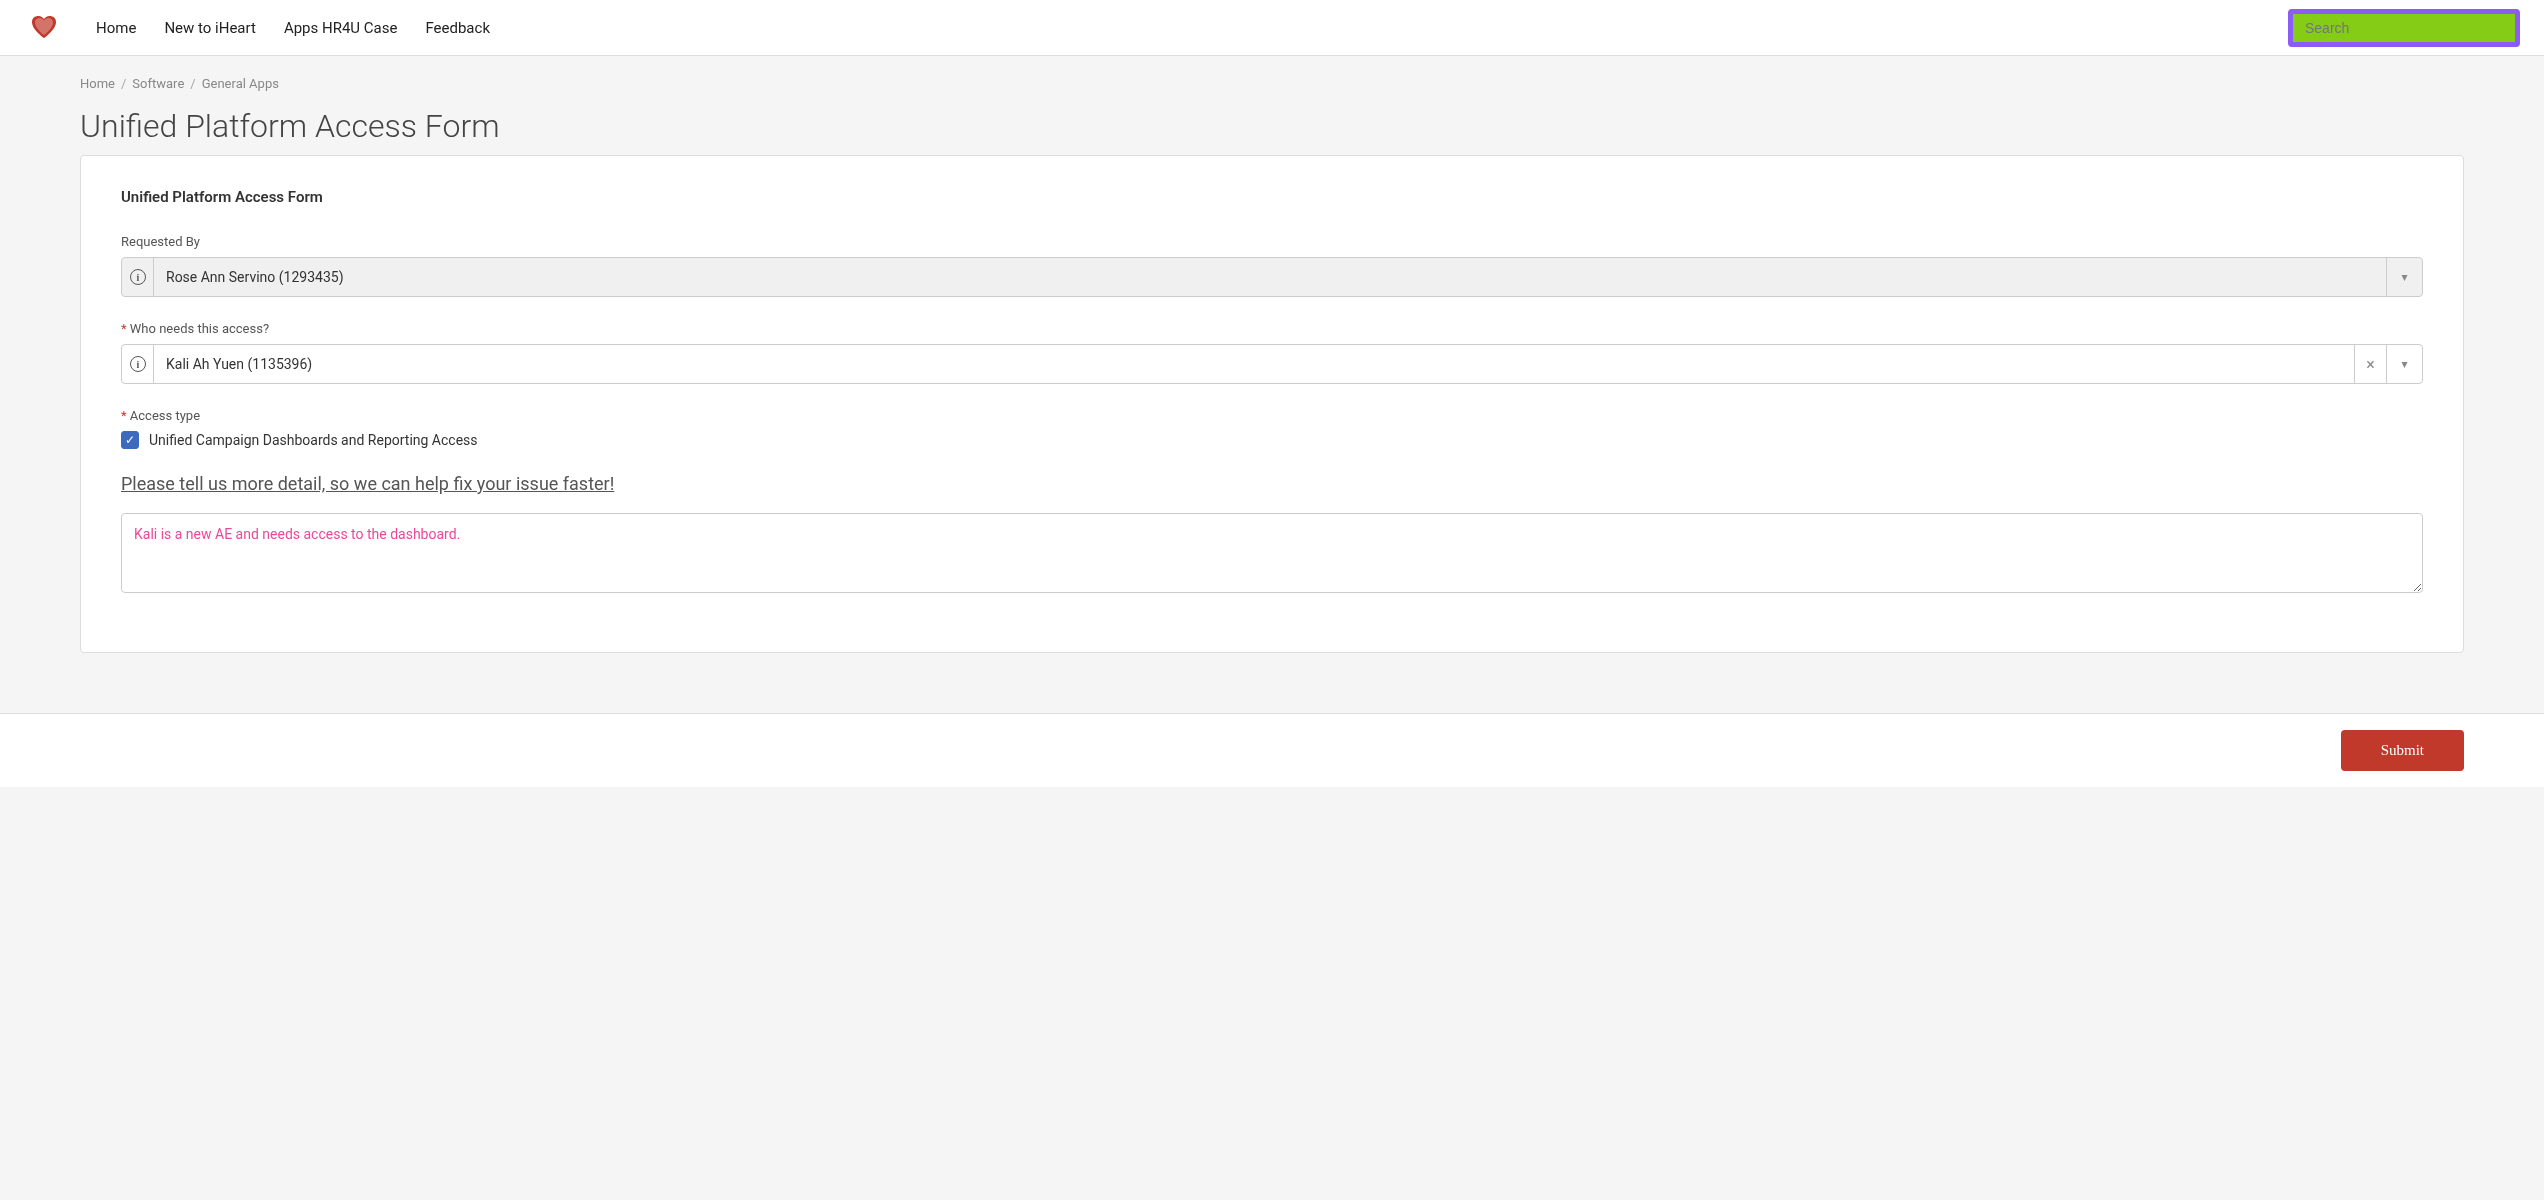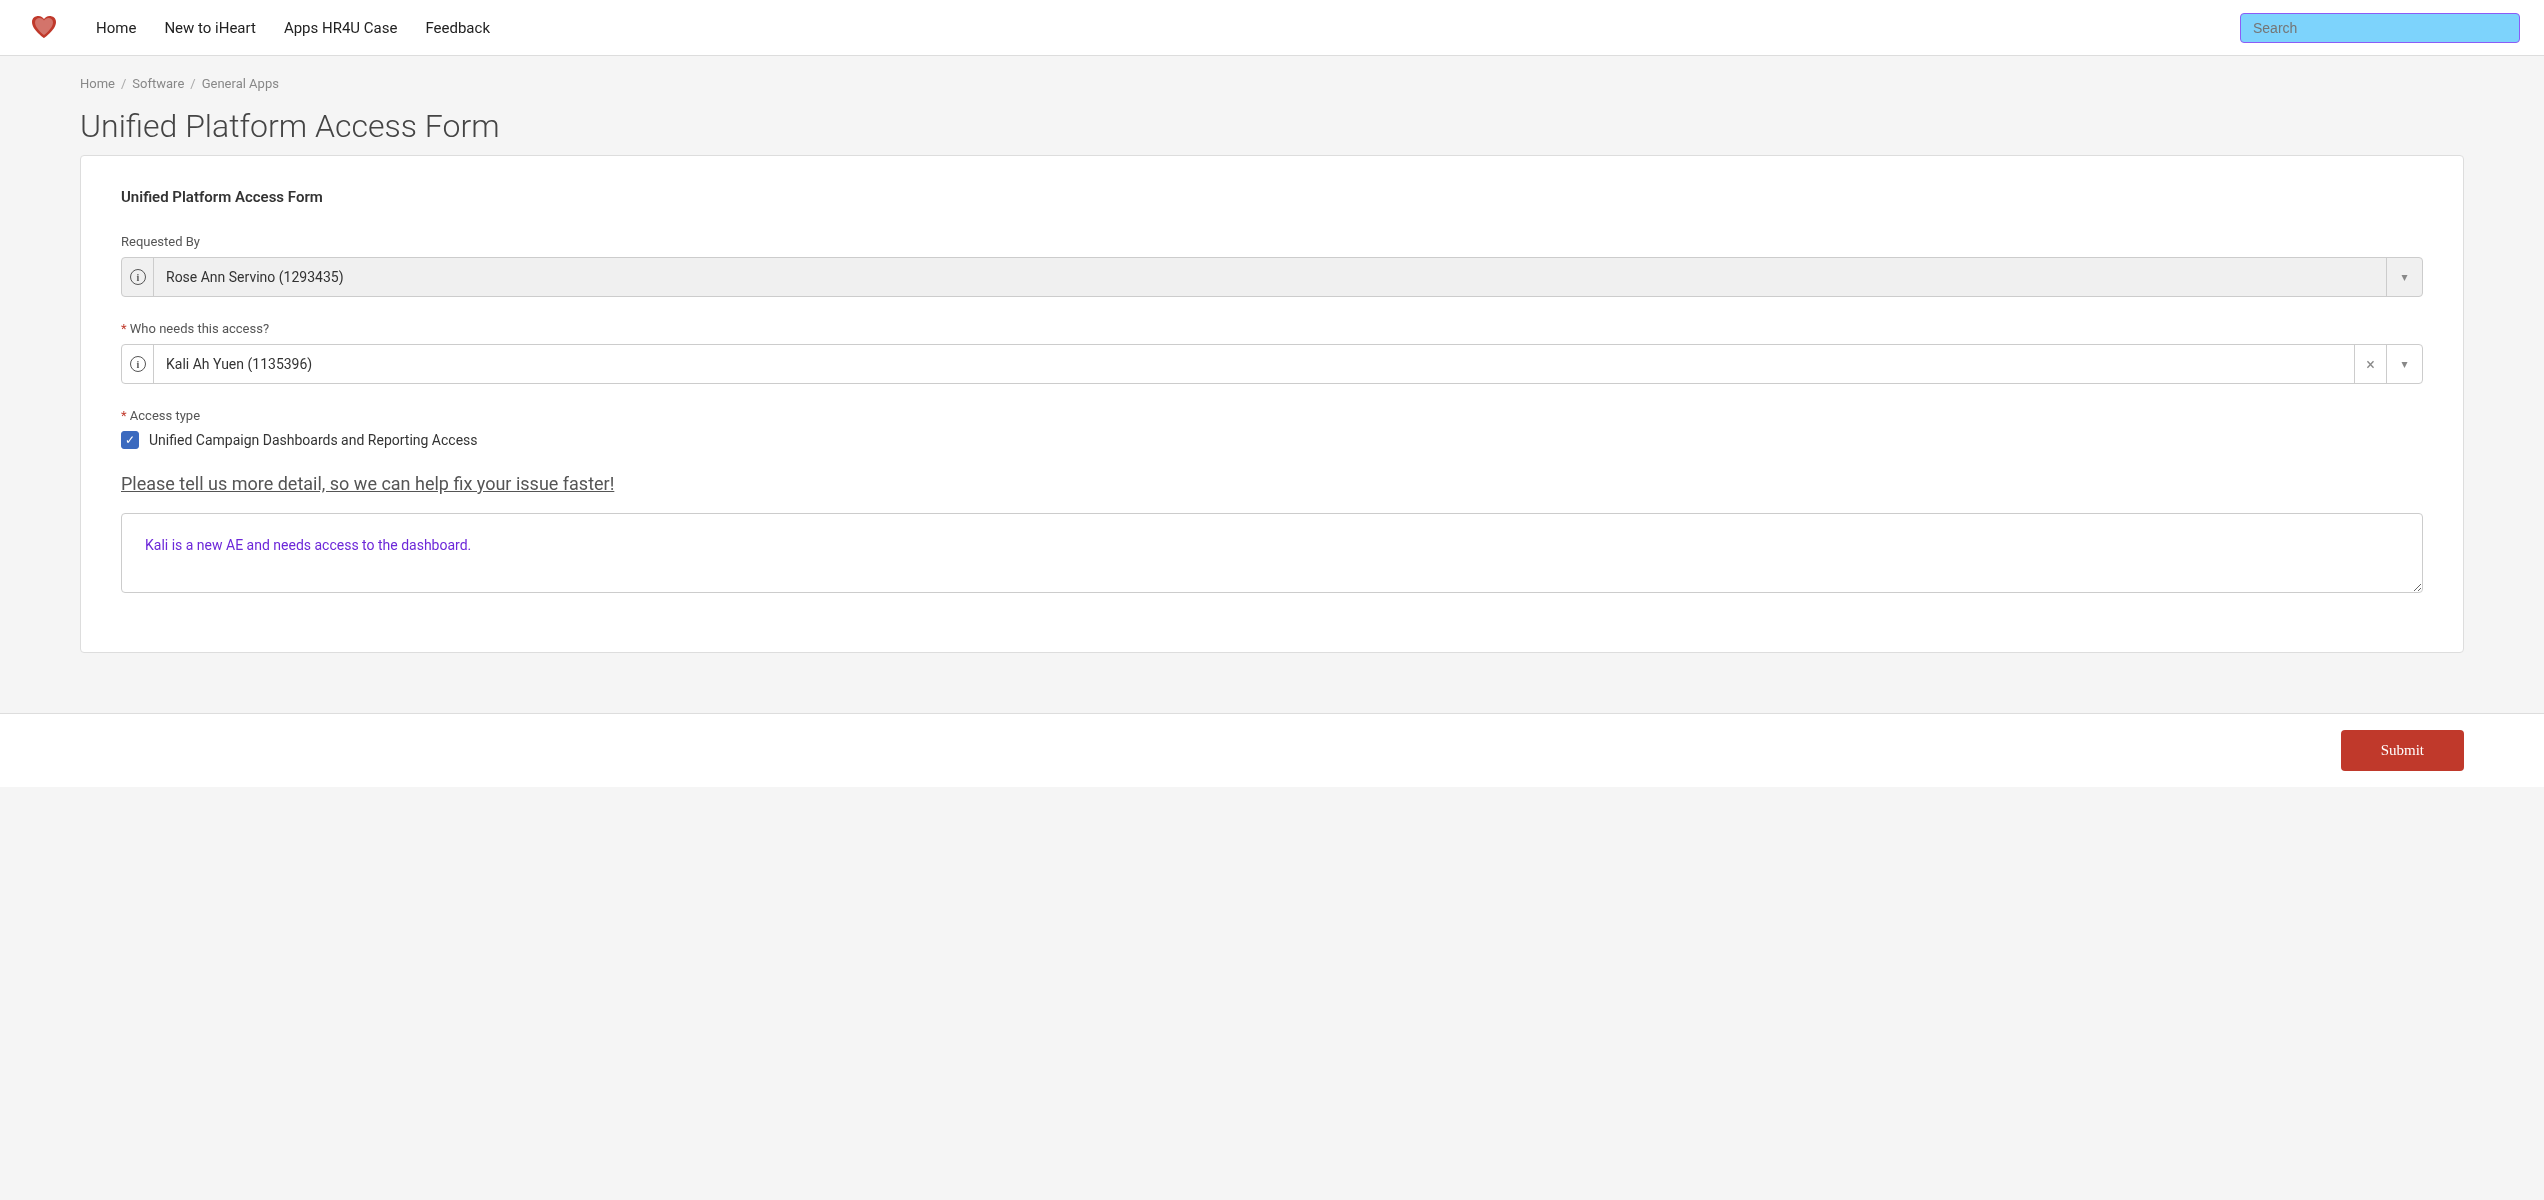--- a/index.html
+++ b/index.html
@@ -44,25 +44,25 @@
       color: #222;
       text-decoration: none;
       cursor: pointer;
       white-space: nowrap;
     }
 
     .search-box {
       margin-left: auto;
       display: flex;
       align-items: center;
-      border: 1px solid #8b5cf6;
+      border: 5px solid #8b5cf6;
       border-radius: 4px;
       padding: 6px 12px;
-      background: #7dd3fc;
-      width: 280px;
+      background: #84cc16;
+      width: 232px;
     }
 
     .search-box input {
       border: none;
       outline: none;
       font-size: 14px;
       color: #555;
       width: 100%;
       background: transparent;
     }
@@ -248,23 +248,23 @@
       color: #555;
       margin-bottom: 19px;
       display: block;
       text-decoration: underline;
     }
 
     .detail-textarea {
       width: 100%;
       border: 1px solid #ccc;
       border-radius: 4px;
-      padding: 23px;
-      font-size: 14px;
-      color: #6d28d9;
+      padding: 12px;
+      font-size: 14px;
+      color: #ec4899;
       resize: vertical;
       min-height: 80px;
       font-family: inherit;
       outline: none;
     }
 
     
     .footer-bar {
       background: #fff;
       border-top: 1px solid #ddd;

